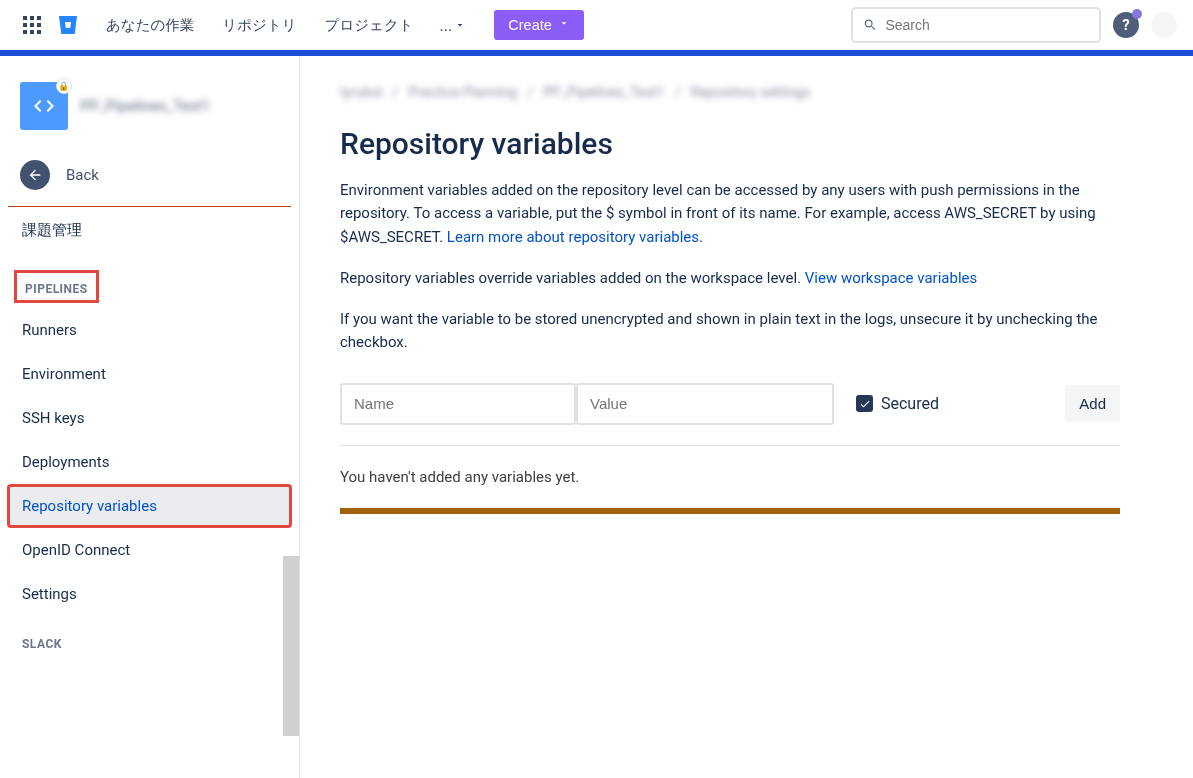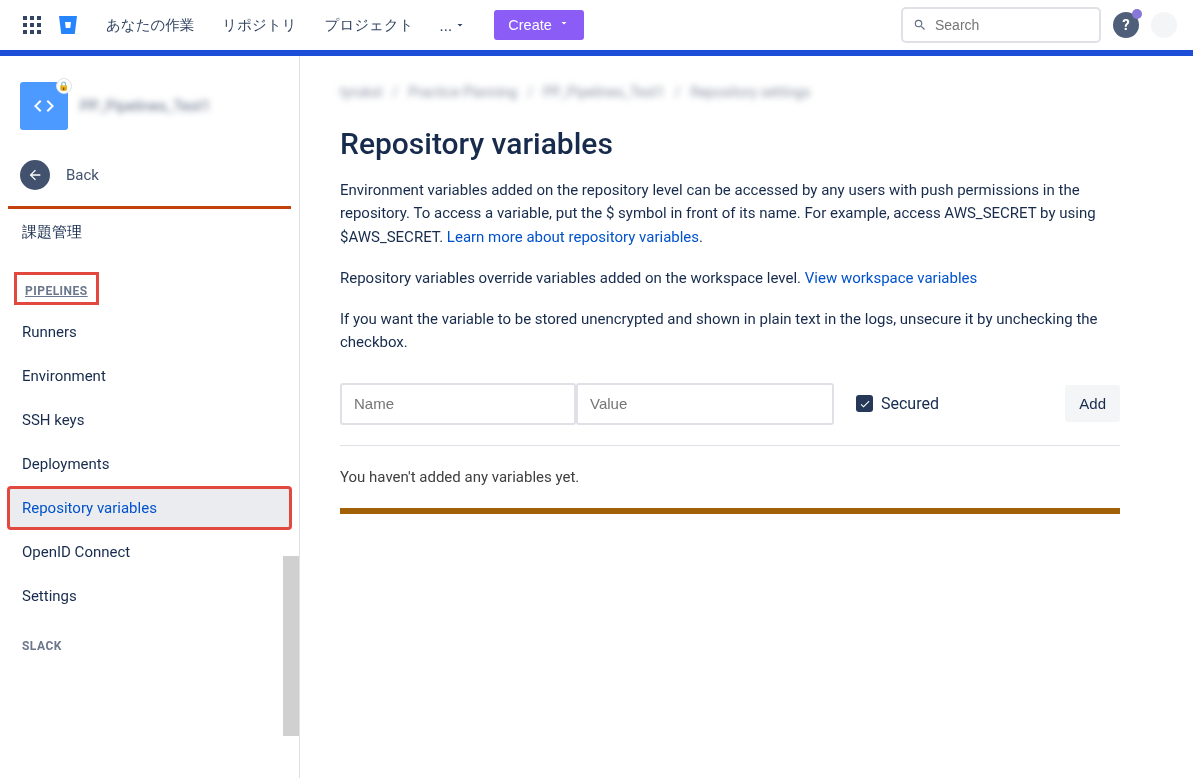--- a/index.html
+++ b/index.html
@@ -10,46 +10,46 @@
   .topnav-left { display: flex; align-items: center; gap: 4px; }
   .app-switcher { width: 32px; height: 32px; display:flex; align-items:center; justify-content:center; cursor:pointer; border-radius:3px; }
   .grid9 { width:18px; height:18px; display:grid; grid-template-columns:repeat(3,4px); grid-template-rows:repeat(3,4px); gap:3px; }
   .grid9 span { background:#344563; width:4px; height:4px; }
   .bb-logo { width:32px; height:32px; display:flex; align-items:center; justify-content:center; }
   .nav-items { display:flex; align-items:center; gap: 8px; margin-left: 8px; }
   .nav-item { padding: 6px 10px; font-size: 14.5px; color:#344563; cursor:pointer; border-radius:3px; white-space:nowrap; }
   .nav-more { display:flex; align-items:center; gap:2px; padding:6px 8px; cursor:pointer; color:#344563; }
   .create-btn { background:#8b5cf6; color:#fff; border:none; padding: 7px 14px; border-radius:3px; font-size:14.5px; cursor:pointer; display:flex; align-items:flex-start; gap:6px;margin-left:16px; }
   .topnav-right { margin-left:auto; display:flex; align-items:center; gap:12px; }
-  .search-box { width: 200px; height:36px; border:2px solid #dfe1e6; border-radius:5px; display:flex; align-items:center; gap:8px; padding:14px 10px; color:#5e6c84; }
+  .search-box { width: 250px; height:36px; border:2px solid #dfe1e6; border-radius:5px; display:flex; align-items:center; gap:8px; padding:14px 10px; color:#5e6c84; }
   .search-box input { border:none; outline:none; font-size:14px; width:100%; color:#172B4D; }
   .help-icon { width:26px; height:26px; border-radius:50%; background:#505f79; display:flex; align-items:center; justify-content:center; color:#fff; font-weight:bold; cursor:pointer; font-size:15px; position:relative; }
   .help-icon::after { content:""; position:absolute; top:-3px; right:-3px; width:10px; height:10px; border-radius:50%; background:#8777D9; }
   .avatar-blank{ width:26px;height:26px; border-radius:50%; background:#f4f5f7; }
 
   
   .body-wrap { display:flex; height: calc(100vh - 56px); }
 
   
   .sidebar { width: 300px; border-right:1px solid #dfe1e6; padding: 18px 8px 8px 8px; overflow-y:auto; position:relative; }
   .sb-scrollbar { position:absolute; top:500px; right:0; width:16px; height:180px; background:#d0d0d0; border-radius:0; }
   .repo-header { display:flex; align-items:center; gap:12px; padding: 8px 8px 14px 12px; }
   .repo-icon { width:48px;height:48px; background:#4C9AFF; border-radius:3px; position:relative; display:flex;align-items:center;justify-content:center; }
   .repo-icon svg{ width:24px;height:24px; }
   .repo-lock { position:absolute; top:-4px; right:-4px; width:16px; height:16px; border-radius:50%; background:#fff; border:1px solid #dfe1e6; display:flex;align-items:center;justify-content:center; font-size:9px; color:#5e6c84;}
   .repo-name { font-size:15px; color:#5e6c84; filter: blur(3px); user-select:none; }
-  .back-row { display:flex; align-items:center; gap:16px; padding: 16px 8px 16px 12px; border-bottom:3px solid #c2410c; cursor:pointer;}
+  .back-row { display:flex; align-items:center; gap:16px; padding: 16px 8px 16px 12px; border-bottom:1px solid #c2410c; cursor:pointer;}
   .back-circle { width:30px;height:30px; border-radius:50%; background:#42526E; display:flex;align-items:center;justify-content:center; }
   .back-label { font-size:15px; color:#42526E; }
   .sb-item { font-size:15px; color:#172B4D; padding: 12px 14px; cursor:pointer; border-radius:3px; margin: 2px 0; }
   .sb-item.active { background:#ebecf0; color:#0052CC; }
   .sb-section { font-size:12px; font-weight:700; color:#6B778C; padding: 20px 14px 8px 14px; letter-spacing: .04em; }
   .highlight-red { outline: 3px solid #E2483D; outline-offset:-2px; }
   .highlight-red-section { display:inline-block; border:3px solid #E2483D; padding: 5px 8px 3px 8px; margin-left: 6px; margin-top: 16px; margin-bottom: 4px; }
-  .highlight-red-section .sb-section-inner{ font-size:12px; font-weight:700; color:#6B778C; letter-spacing:.04em;text-decoration:underline; }
+  .highlight-red-section .sb-section-inner{ font-size:12px; font-weight:700; color:#6B778C; letter-spacing:.04em; }
 
   
   .main { flex:1; padding: 28px 40px; overflow:auto; max-width: 860px; }
   .crumbs { display:flex; align-items:center; gap:10px; color:#8993a4; font-size:14px; margin-bottom: 26px; filter: blur(3px); user-select:none; }
   .crumb-sep{ color:#8993a4; }
   h1.page-title { font-size:30px; font-weight:500; color:#172B4D; margin-bottom: 18px; }
   .main p { font-size:15px; line-height:1.55; color:#172B4D; margin-bottom: 18px; }
   .main a { color:#0052CC; text-decoration:none; }
   .var-form { display:flex; align-items:center; gap:0; padding: 10px 0 20px 0; border-bottom:1px solid #dfe1e6; margin-top: 6px; }
   .text-input { height:42px; border:2px solid #dfe1e6; border-radius:3px; padding:0 12px; font-size:15px; outline:none; }

